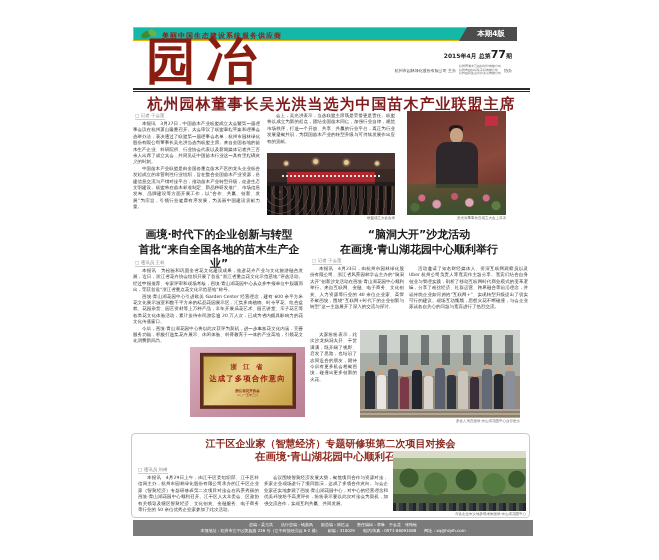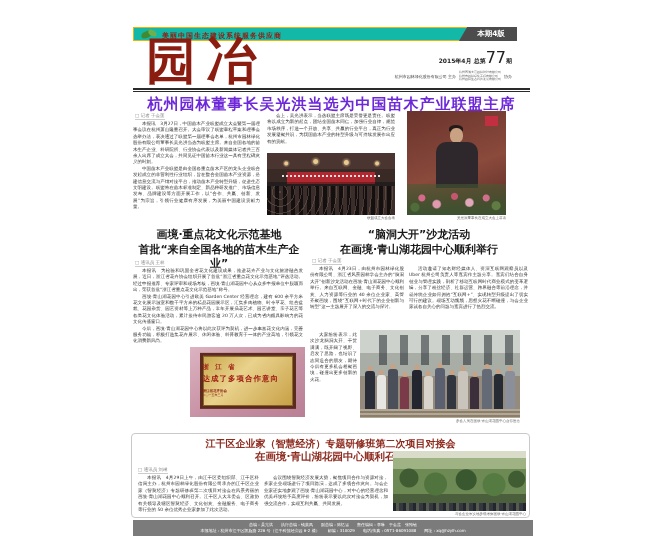--- a/index.html
+++ b/index.html
@@ -19,33 +19,33 @@
             color:#8d2318; letter-spacing:1px; white-space:nowrap; }
   .edition-badge { position:absolute; right:-1px; top:-1px; width:58px; height:14px;
                    background:#4c4c4c; color:#fff; font-size:7.5px; font-weight:bold;
                    line-height:14px; text-align:center; padding-left:6px;
                    clip-path:polygon(14% 0,100% 0,100% 100%,0 100%); }
   .masthead { position:absolute; left:146px; top:36px; font-family:"DejaVu Serif", serif;
               font-weight:bold; font-size:50px; line-height:50px; color:#8b1d10;
               letter-spacing:10px; white-space:nowrap; }
   .issue-block { position:absolute; left:350px; top:48px; width:162px; text-align:right; }
   .issue-line { font-size:6px; font-weight:bold; color:#222; }
-  .issue-line .big-num { font-size:16px; font-weight:normal; }
+  .issue-line .big-num { font-size:11px; font-weight:bold; }
   .pub-type { font-size:10px; color:#666; letter-spacing:3px; margin-top:2px; }
   .org-row { margin-top:4px; display:flex; justify-content:flex-end; align-items:center; gap:3px; }
   .publisher { font-size:4px; color:#444; white-space:nowrap; }
   .co-stack { text-align:left; }
   .co-stack div { font-size:3px; line-height:3.6px; color:#555; white-space:nowrap; }
   .co-role { font-size:4px; color:#444; }
   .header-rule { position:absolute; left:133px; top:88px; width:397px; height:4px;
                  border-top:2px solid #2a2a2a; border-bottom:1px solid #2a2a2a; }
 
   
   .headline-xl { position:absolute; left:133px; top:95px; width:397px; text-align:center;
-                 font-size:15px; font-weight:bold; color:#6d28d9; letter-spacing:1px; }
+                 font-size:15px; font-weight:bold; color:#7f1d1d; letter-spacing:1px; }
   .headline-md { font-size:11px; font-weight:bold; color:#1a1a1a; line-height:14px; text-align:center; }
   .byline { position:absolute; font-size:4.5px; color:#888; border-bottom:0.5px solid #ccc;
             padding-bottom:1px; white-space:nowrap; }
   .bodytext { position:absolute; overflow:hidden; font-size:4.5px; line-height:6.4px;
               color:#333; text-align:justify; }
   .bodytext p { text-indent:2em; }
   .caption { position:absolute; font-size:3.5px; color:#666; text-align:right; }
 
   
   .photo { position:absolute; overflow:hidden; }
@@ -82,21 +82,21 @@
         radial-gradient(circle at 48% 40%, #c6556f 0 3px, transparent 4px),
         radial-gradient(circle at 63% 60%, #e0a8b8 0 3.5px, transparent 5px),
         radial-gradient(circle at 80% 45%, #cf6f8c 0 3px, transparent 4px),
         radial-gradient(circle at 90% 70%, #5f7d42 0 4px, transparent 5px),
         radial-gradient(circle at 8% 75%, #4f6d38 0 4px, transparent 5px),
         linear-gradient(rgba(70,90,50,.55), #3c5230); }
 
   .photo-plaque { background:linear-gradient(150deg, #dcb3c0 0%, #c791a4 55%, #b97f95 100%); }
   .plaque { position:absolute; left:50%; top:50%; transform:translate(-50%,-52%);
             width:96px; height:56px; background:linear-gradient(135deg, #caa84e 0%, #e9d28c 40%, #c79f45 100%);
-            border:3px solid #5d2a1e; box-shadow:inset 0 0 0 1px #8a6a2a; text-align:left; }
+            border:3px solid #5d2a1e; box-shadow:inset 0 0 0 1px #8a6a2a; text-align:center; }
   .plaque-l1 { margin-top:7px; font-size:6.5px; font-weight:bold; color:#a01f14; letter-spacing:2px; }
   .plaque-l2 { margin-top:2px; font-size:7.5px; font-weight:bold; color:#a01f14; letter-spacing:1px; }
   .plaque-org { margin-top:5px; font-size:3.5px; font-weight:bold; color:#8d2015; }
   .plaque-date { font-size:3px; color:#8d2015; }
 
   .photo-group { background:linear-gradient(#cdd2cc 0 26%, #a8ada5 26% 52%, #948b7d 52% 100%); }
   .photo-group .windows { position:absolute; left:4%; right:4%; top:6%; height:34%;
       background:repeating-linear-gradient(90deg, transparent 0 13px, rgba(40,45,52,.55) 13px 21px); }
   .photo-group .crowd { position:absolute; left:3%; right:3%; bottom:8%; height:60%;
       display:flex; align-items:flex-end; justify-content:space-between; }
@@ -184,21 +184,21 @@
 
   <div class="photo photo-portrait" style="left:407px; top:111px; width:99px; height:104px;">
     <div class="red-sign"></div>
     <div class="hair"></div>
     <div class="head"></div>
     <div class="body"></div>
     <div class="flowers"></div>
   </div>
   <div class="caption" style="left:407px; top:216px; width:99px;">吴光洪董事长在成立大会上讲话</div>
 
-  <div class="headline-md" style="position:absolute; left:133px; top:228px; width:172px;">画境·重点花文化示范基地</div>
+  <div class="headline-md" style="position:absolute; left:133px; top:228px; width:172px;">画境·时代下的企业创新与转型</div>
   <div class="headline-md" style="position:absolute; left:133px; top:243px; width:172px;">首批“来自全国各地的苗木生产企业”</div>
   <div class="byline" style="left:135px; top:260px;">□ 通讯员 王林</div>
   <div class="bodytext" style="left:133px; top:268px; width:170px; height:76px;">
     <p>本报讯　为检验和巩固全省花文化建设成果，推进花卉产业与文化旅游融合发展，近日，浙江省花卉协会组织开展了首批“浙江省重点花文化示范基地”评选活动。经过申报推荐、专家评审和现场考核，画境·青山湖花园中心从众多申报单位中脱颖而出，荣获首批“浙江省重点花文化示范基地”称号。</p>
     <p>画境·青山湖花园中心引进欧美 Garden Center 经营理念，建有 600 余平方米花文化展示温室和数千平方米的精品花园展示区，汇集多肉植物、时令草花、组合盆栽、花园杂货、园艺资材等上万种产品，常年开展插花艺术、园艺讲堂、亲子花艺等各类花文化体验活动，累计接待市民游客逾 20 万人次，已成为省内颇具影响力的花文化传播窗口。</p>
     <p>今后，画境·青山湖花园中心将以此次获评为契机，进一步丰富花文化内涵，完善服务功能，积极打造集花卉展示、休闲体验、科普教育于一体的产业高地，引领花文化消费新风尚。</p>
   </div>
 
   <div class="photo photo-plaque" style="left:190px; top:347px; width:115px; height:70px;">
     <div class="plaque">

